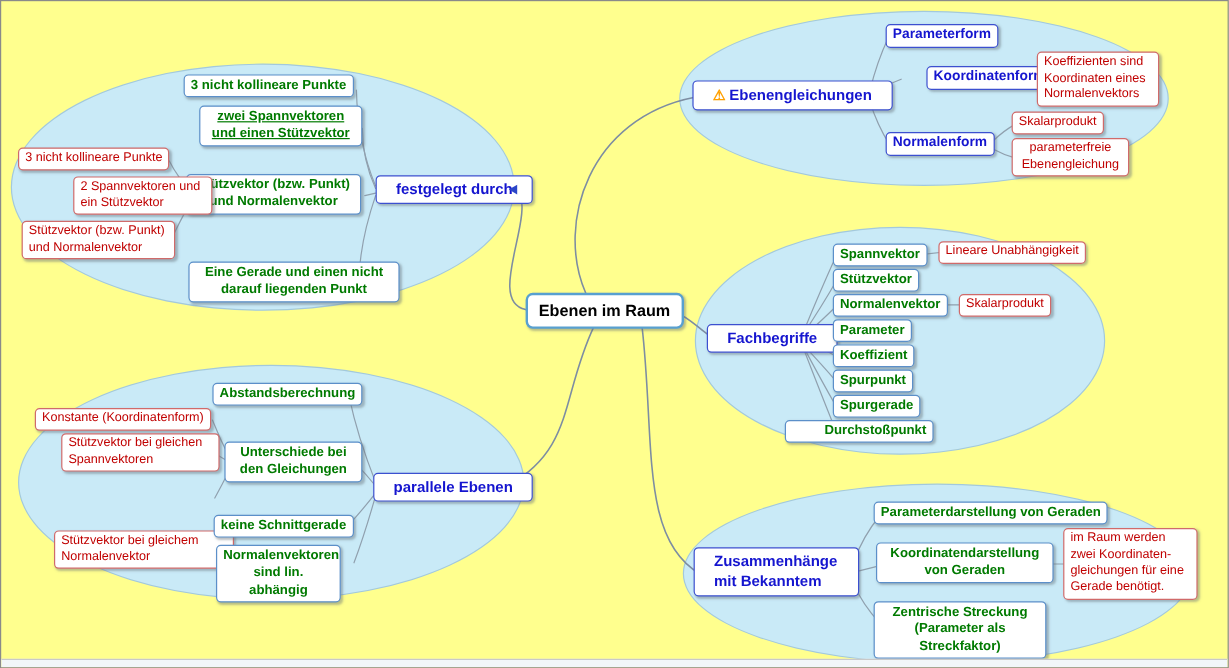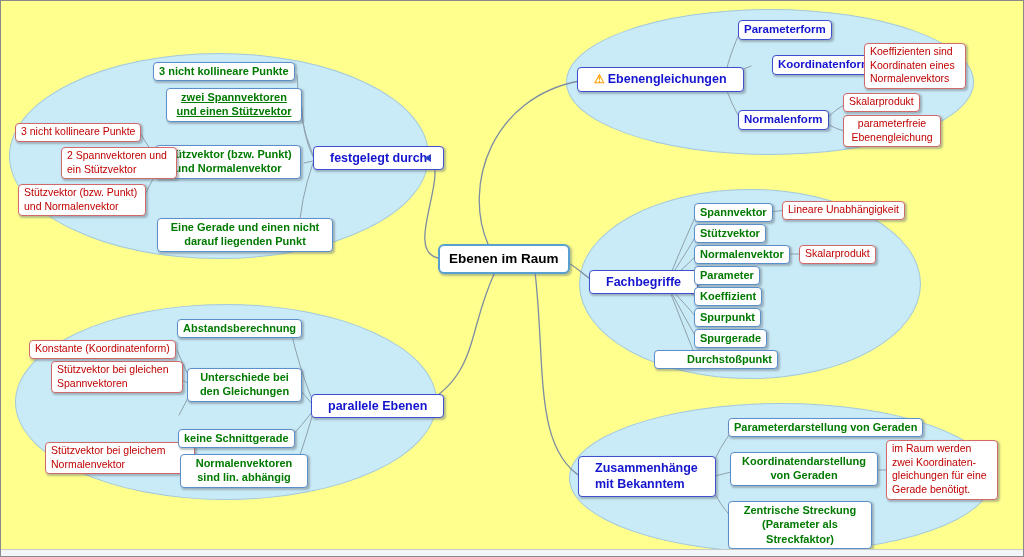--- a/index.html
+++ b/index.html
@@ -119,21 +119,21 @@
   <div class="node red nw" style="left:781px; top:200px;">Lineare Unabhängigkeit</div>
   <div class="node red nw" style="left:798px; top:244px;">Skalarprodukt</div>
 
   <div class="node topic nw" style="left:310px; top:393px;">parallele Ebenen</div>
   <div class="node green nw" style="left:176px; top:318px;">Abstandsberechnung</div>
   <div class="node green" style="left:186px; top:367px; width:115px;">Unterschiede bei den Gleichungen</div>
   <div class="node red nw" style="left:28px; top:339px;">Konstante (Koordinatenform)</div>
   <div class="node red tl" style="left:50px; top:360px; width:132px;">Stützvektor bei gleichen Spannvektoren</div>
   <div class="node red tl" style="left:44px; top:397px; width:150px;margin-top:44px;">Stützvektor bei gleichem Normalenvektor</div>
   <div class="node green nw" style="left:177px; top:428px;">keine Schnittgerade</div>
-  <div class="node green" style="left:179px; top:453px; width:128px;">Normalenvektoren sind lin. abhängig</div>
+  <div class="node green" style="left:179px; top:453px; width:104px;">Normalenvektoren sind lin. abhängig</div>
 
   <div class="node topic tl" style="left:577px; top:455px; width:138px;">Zusammenhänge mit Bekanntem</div>
   <div class="node green nw" style="left:727px; top:417px;">Parameterdarstellung von Geraden</div>
   <div class="node green" style="left:729px; top:451px; width:148px;">Koordinatendarstellung von Geraden</div>
   <div class="node red tl" style="left:885px; top:439px; width:112px;">im Raum werden zwei Koordinaten-gleichungen für eine Gerade benötigt.</div>
   <div class="node green" style="left:727px; top:500px; width:144px;">Zentrische Streckung (Parameter als Streckfaktor)</div>
 
   <div class="bottom-strip"></div>
 </div>
 

